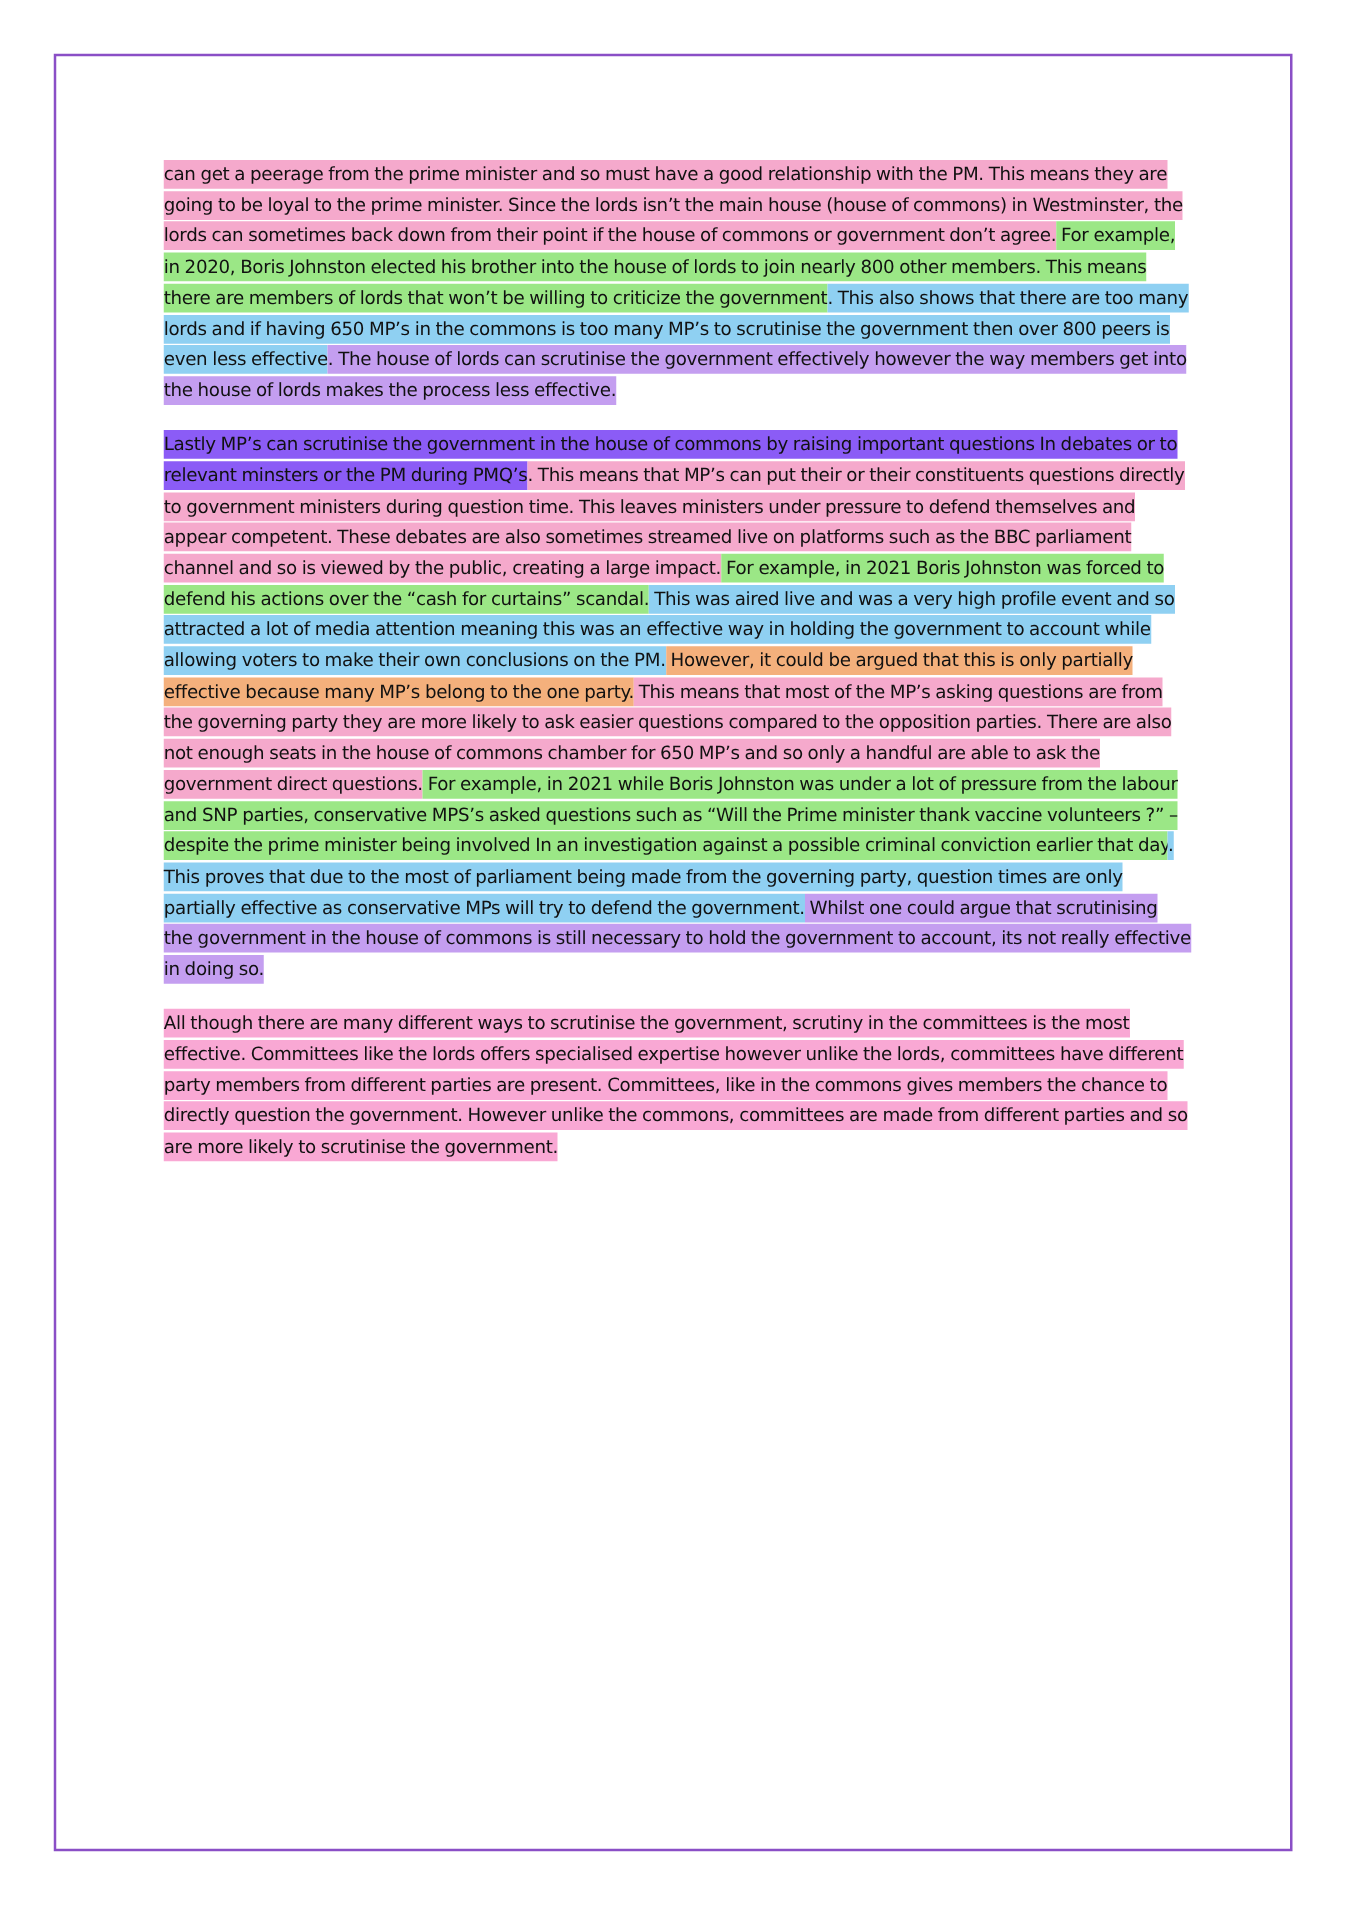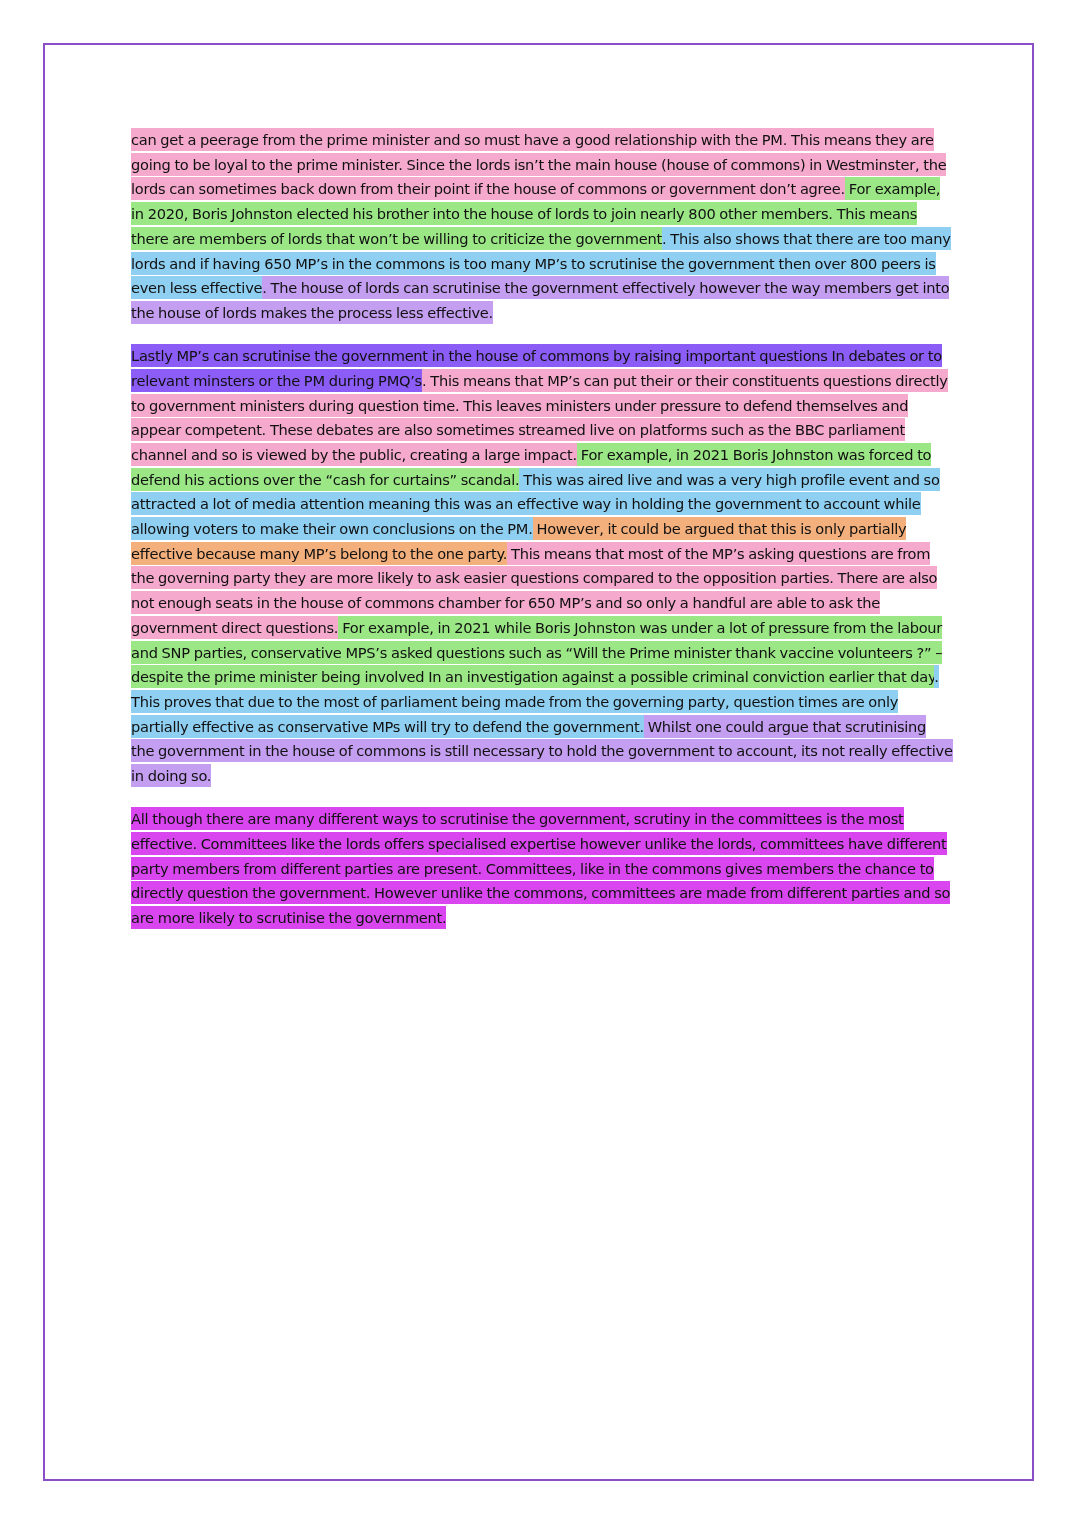--- a/index.html
+++ b/index.html
@@ -41,21 +41,21 @@
       -webkit-box-decoration-break: clone;
       box-decoration-break: clone;
       padding: 3px 0 3px 0;
     }
     .hl-pink   { background: #f5a9cc; }
     .hl-green  { background: #9be786; }
     .hl-blue   { background: #8fd0f2; }
     .hl-purple { background: #c49ef0; }
     .hl-yellow { background: #8b5cf6; }
     .hl-orange { background: #f4b07c; }
-    .hl-gray   { background: #d946ef; }
+    .hl-gray   { background: #f9a8d4; }
   </style>
 </head>
 <body>
 
 <div class="page-border"></div>
 
 <div class="content">
 
   <p class="para">
     <span class="seg hl-pink">can get a peerage from the prime minister and so must have a good relationship with the PM. This means they are going to be loyal to the prime minister. Since the lords isn’t the main house (house of commons) in Westminster, the lords can sometimes back down from their point if the house of commons or government don’t agree.</span><span class="seg hl-green"> For example, in 2020, Boris Johnston elected his brother into the house of lords to join nearly 800 other members. This means there are members of lords that won’t be willing to criticize the government</span><span class="seg hl-blue">. This also shows that there are too many lords and if having 650 MP’s in the commons is too many MP’s to scrutinise the government then over 800 peers is even less effective</span><span class="seg hl-purple">. The house of lords can scrutinise the government effectively however the way members get into the house of lords makes the process less effective.</span>

